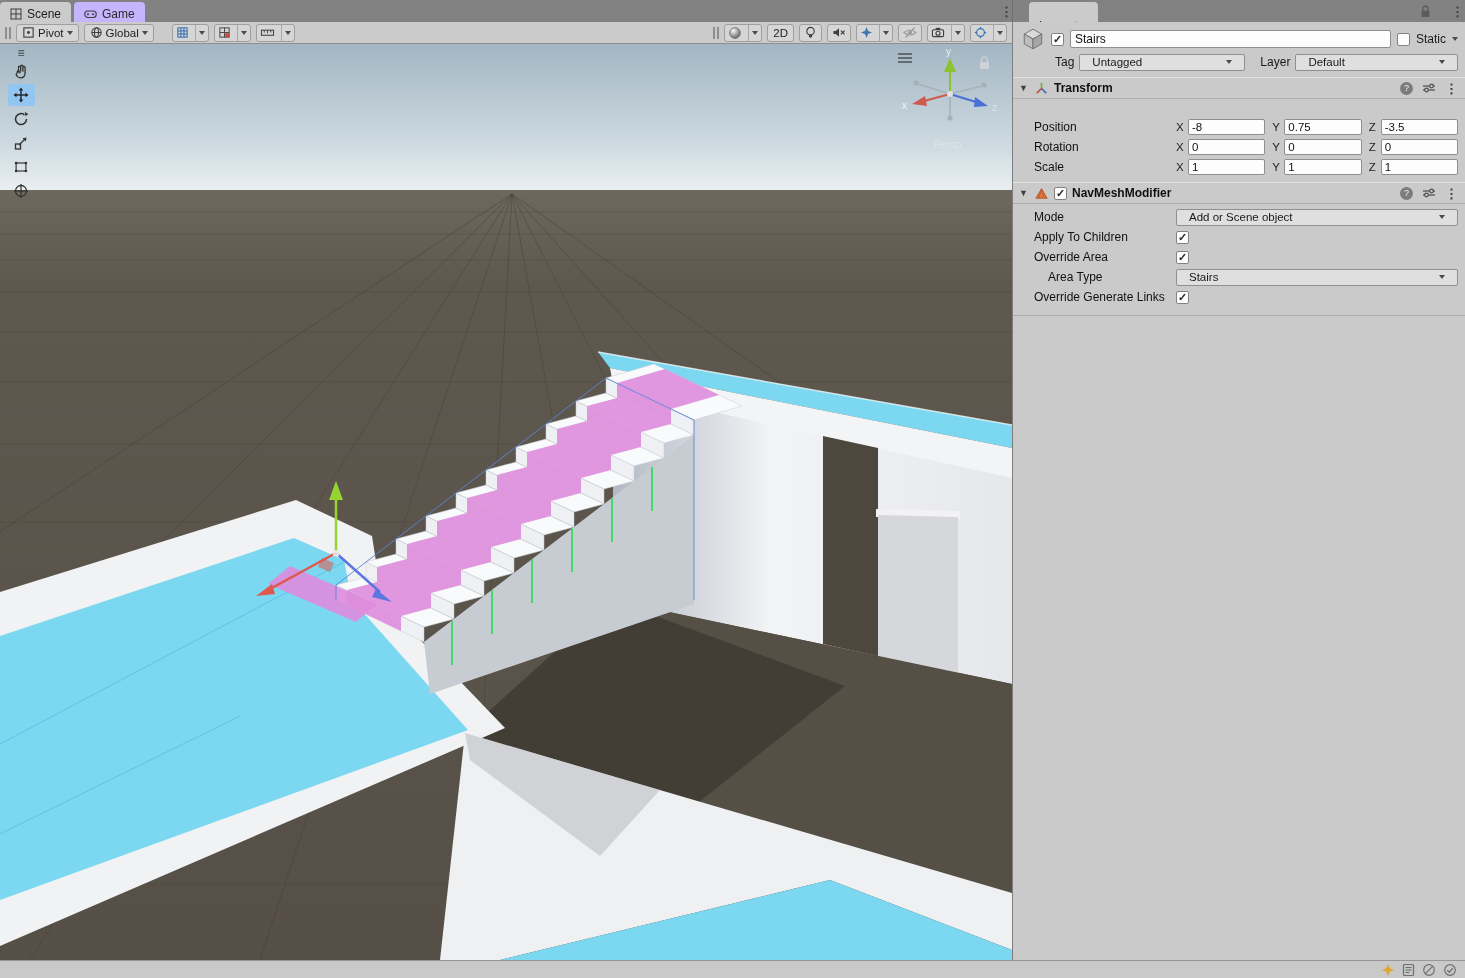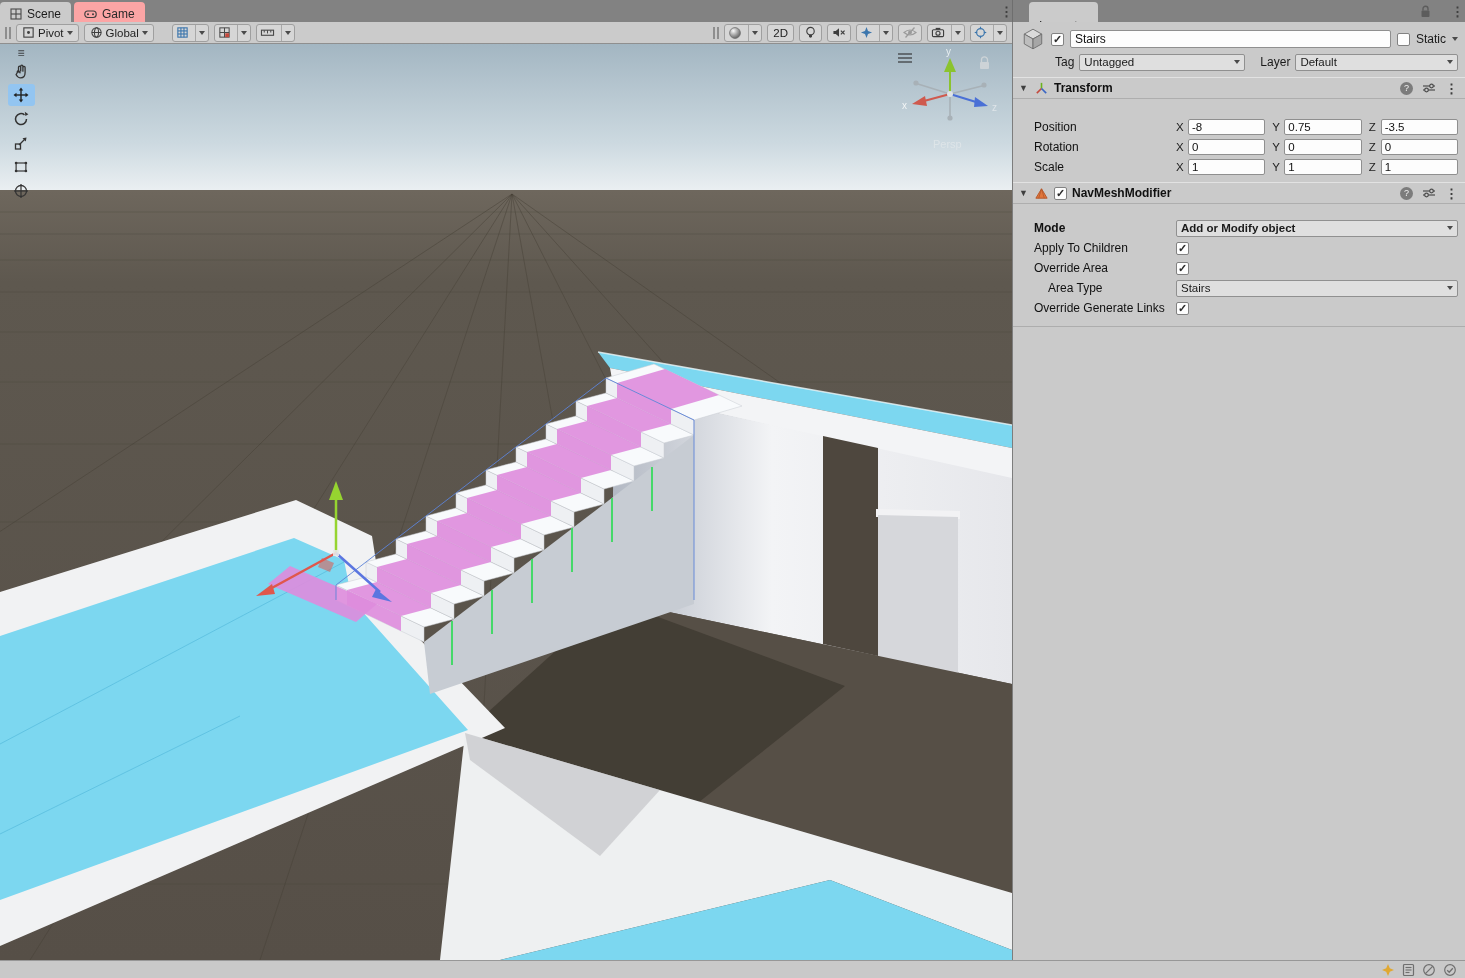--- a/index.html
+++ b/index.html
@@ -6,21 +6,21 @@
   html,body { width:1465px; height:978px; }
   body { font-family:"Liberation Sans", sans-serif; font-size:12px; color:#151515; background:#c9c9c9; overflow:hidden; }
   #root { position:relative; width:1465px; height:978px; background:#c9c9c9; }
 
   
   .tabwell { position:absolute; top:0; height:22px; background:#828282; }
   .tabwell.scene-well { left:0; width:1012px; }
   .tabwell.insp-well  { left:1012px; width:453px; border-left:1px solid #6e6e6e; }
   .tab { position:absolute; top:2px; height:20px; border-radius:4px 4px 0 0; display:flex; align-items:center; gap:5px; padding:12px 10px; font-size:12px; color:#1c1c1c; }
   .tab.active { background:#cbcbcb; }
-  .tab.inactive { background:#fca5a5; color:#2a2a2a; }
+  .tab.inactive { background:#c4b5fd; color:#2a2a2a; }
   .well-kebab { position:absolute; top:4px; font-size:13px; font-weight:bold; color:#3f3f3f; }
 
   
   .scene-toolbar { position:absolute; left:0; top:22px; width:1012px; height:22px; background:#cbcbcb; border-bottom:1px solid #8f8f8f; display:flex; align-items:center; padding:0 5px; gap:5px; }
   .grip { width:6px; height:12px; border-left:2px solid #8e8e8e; border-right:2px solid #8e8e8e; }
   .tbtn { height:18px; background:#d6d6d6; border:1px solid #9f9f9f; border-radius:3px; display:flex; align-items:center; gap:3px; padding:0 5px; font-size:11.5px; color:#222;text-align:center; }
   .tbtn .part { display:flex; align-items:center; padding:0 3px; height:100%; }
   .tbtn .dd-part { border-left:1px solid #a8a8a8; padding:0 3px; height:100%; display:flex; align-items:center; }
   .caret { width:0; height:0; border-left:3.5px solid transparent; border-right:3.5px solid transparent; border-top:4.5px solid #4a4a4a; }
   .right-cluster { margin-left:auto; display:flex; align-items:center; gap:5px; }
@@ -35,21 +35,21 @@
   .toolbtn { width:27px; height:22px; border-radius:3px; display:flex; align-items:center; justify-content:center; }
   .toolbtn.selected { background:#93c5f1; }
 
   
   #inspector { position:absolute; left:1012px; top:22px; width:453px; height:938px; background:#cacaca; border-left:1px solid #7d7d7d; }
   .go-block { padding:5px 0 4px 0; }
   .go-row1 { display:flex; align-items:center; height:24px; padding:0 7px 0 8px; gap:6px; }
   .go-row2 { display:flex; align-items:center; height:22px; padding:0 7px 0 42px; gap:5px; }
   .namefield { flex:1; height:18px; background:#fdfdfd; border:1px solid #8f8f8f; border-radius:2px; font-size:12px; padding:0 4px; color:#111; font-family:"Liberation Sans",sans-serif; }
   .checkbox { width:13px; height:13px; background:#fdfdfd; border:1px solid #828282; border-radius:2px; display:flex; align-items:center; justify-content:center; font-size:11px; font-weight:bold; color:#2b2b2b; line-height:1; flex:0 0 auto; }
-  .dropdown { height:17px; background:#dfdfdf; border:1px solid #909090; border-radius:2px; display:flex; align-items:center; padding:0 4px; font-size:11.5px; color:#1a1a1a; }
+  .dropdown { height:17px; background:#dfdfdf; border:1px solid #909090; border-radius:2px; display:flex; align-items:center; padding:0 12px; font-size:11.5px; color:#1a1a1a; }
   .dropdown .caret { margin-left:auto; }
   .mini-label { color:#1a1a1a; }
 
   .comp-header { height:22px; display:flex; align-items:center; gap:5px; padding:0 7px 0 6px; background:#cacaca; border-top:1px solid #e2e2e2; border-bottom:1px solid #aeaeae; }
   .comp-header .title { font-weight:bold; font-size:12px; color:#101010; }
   .foldout { font-size:9px; color:#3f3f3f; width:10px; }
   .hdr-icons { margin-left:auto; display:flex; align-items:center; gap:9px; }
   .help-badge { width:13px; height:13px; border-radius:50%; background:#7c7c7c; color:#f2f2f2; font-size:9px; display:flex; align-items:center; justify-content:center; }
   .kebab { font-size:13px; font-weight:bold; color:#3d3d3d; }
 
@@ -582,25 +582,25 @@
             <g stroke="#4c4c4c" stroke-width="1.2" fill="none">
               <line x1="1" y1="4" x2="13" y2="4"></line>
               <line x1="1" y1="8" x2="13" y2="8"></line>
               <circle cx="9.5" cy="4" r="1.8" fill="#cacaca"></circle>
               <circle cx="4.5" cy="8" r="1.8" fill="#cacaca"></circle>
             </g>
           </svg>
         <span class="kebab">⋮</span>
       </span>
     </div>
-    <div class="prow" style="margin-top:14px;font-weight:bold;">
+    <div class="prow" style="margin-top:3px;">
       <div class="plabel">Mode</div>
       <div class="ctrl">
           <div class="dropdown">
-            <span>Add or Modify object</span>
+            <span>Add or Scene object</span>
             <span class="caret"></span>
           </div>
         </div>
     </div>
     <div class="prow">
       <div class="plabel">Apply To Children</div>
       <div class="ctrl">
           <span class="checkbox">✓</span>
         </div>
     </div>

